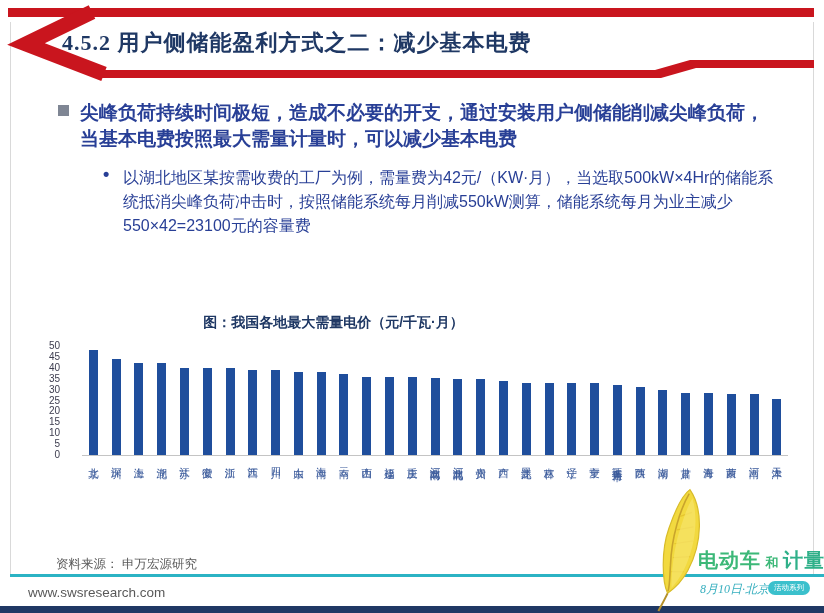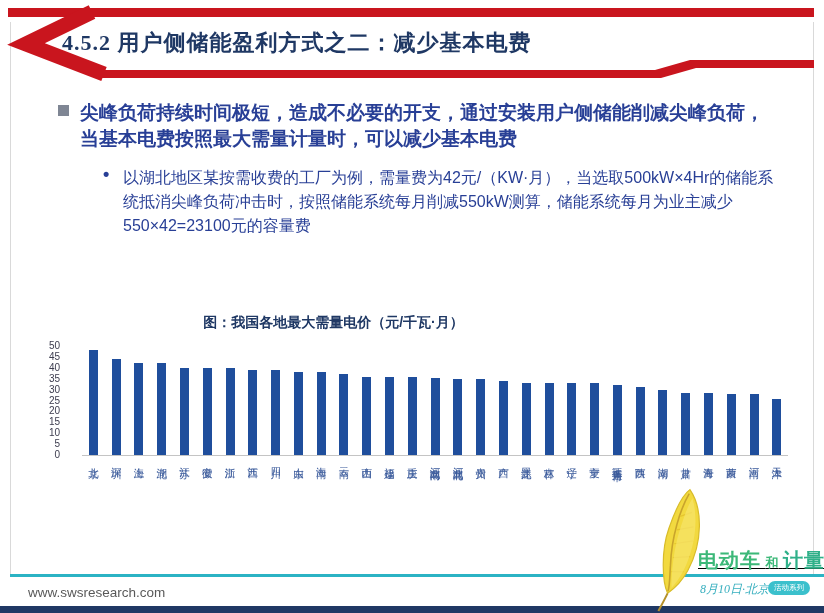--- a/index.html
+++ b/index.html
@@ -48,21 +48,21 @@
 
   
   .source{position:absolute;left:56px;top:556px;font-size:12.5px;color:#595959;}
   .teal-line{position:absolute;left:10px;top:574px;width:814px;height:3px;background:#2BB3C4;}
   .site-url{position:absolute;left:28px;top:585px;font-size:13.5px;color:#595959;}
   .bottom-bar{position:absolute;left:0;bottom:0;width:824px;height:7px;background:#1F3864;}
 
   
   .watermark{position:absolute;right:4px;bottom:2px;width:212px;height:124px;z-index:5;}
   .feather{position:absolute;left:14px;top:-2px;}
-  .brand{position:absolute;left:90px;top:60px;white-space:nowrap;text-decoration:underline;}
+  .brand{position:absolute;left:90px;top:60px;white-space:nowrap;}
   .brand .b1,.brand .b3{font-size:20px;font-weight:900;color:#3CB878;letter-spacing:1px;}
   .brand .b2{font-size:13px;font-weight:bold;color:#3CB878;}
   .brand .b3{color:#2FB089;}
   .wm-date{position:absolute;left:92px;top:94px;font-size:12px;font-style:italic;color:#35AEBE;
     font-family:Liberation Serif, serif;white-space:nowrap;}
   .wm-badge{position:absolute;left:160px;top:94px;background:#3BC0CC;color:#ffffff;font-size:7.5px;
     padding:2px 6px;border-radius:8px;white-space:nowrap;}
 </style>
 </head>
 <body>
@@ -295,20 +295,21 @@
               <div class="x-label">河南</div>
             </div>
             <div class="label-cell">
               <div class="x-label">天津</div>
             </div>
           </div>
       </div>
     </div>
   </div>
 
+  <div class="source">资料来源： 申万宏源研究</div>
   <div class="teal-line"></div>
   <div class="site-url">www.swsresearch.com</div>
   <div class="bottom-bar"></div>
 
   <div class="watermark">
     <svg class="feather" width="96" height="128" viewBox="0 0 96 128">
       <g transform="rotate(10 48 60)">
         <path d="M58 2 C74 18 80 52 70 82 C66 94 60 102 54 108 C47 98 40 68 44 44 C47 25 52 8 58 2 Z" fill="#F2D93F" stroke="#D8BC2A" stroke-width="1.2"></path>
         <path d="M58 6 C52 22 48 52 52 80 C53 90 55 100 54 106" fill="none" stroke="#C9A42C" stroke-width="1.6"></path>
         <path d="M54 108 C52 115 50 121 48 127" fill="none" stroke="#B5912A" stroke-width="2"></path>

